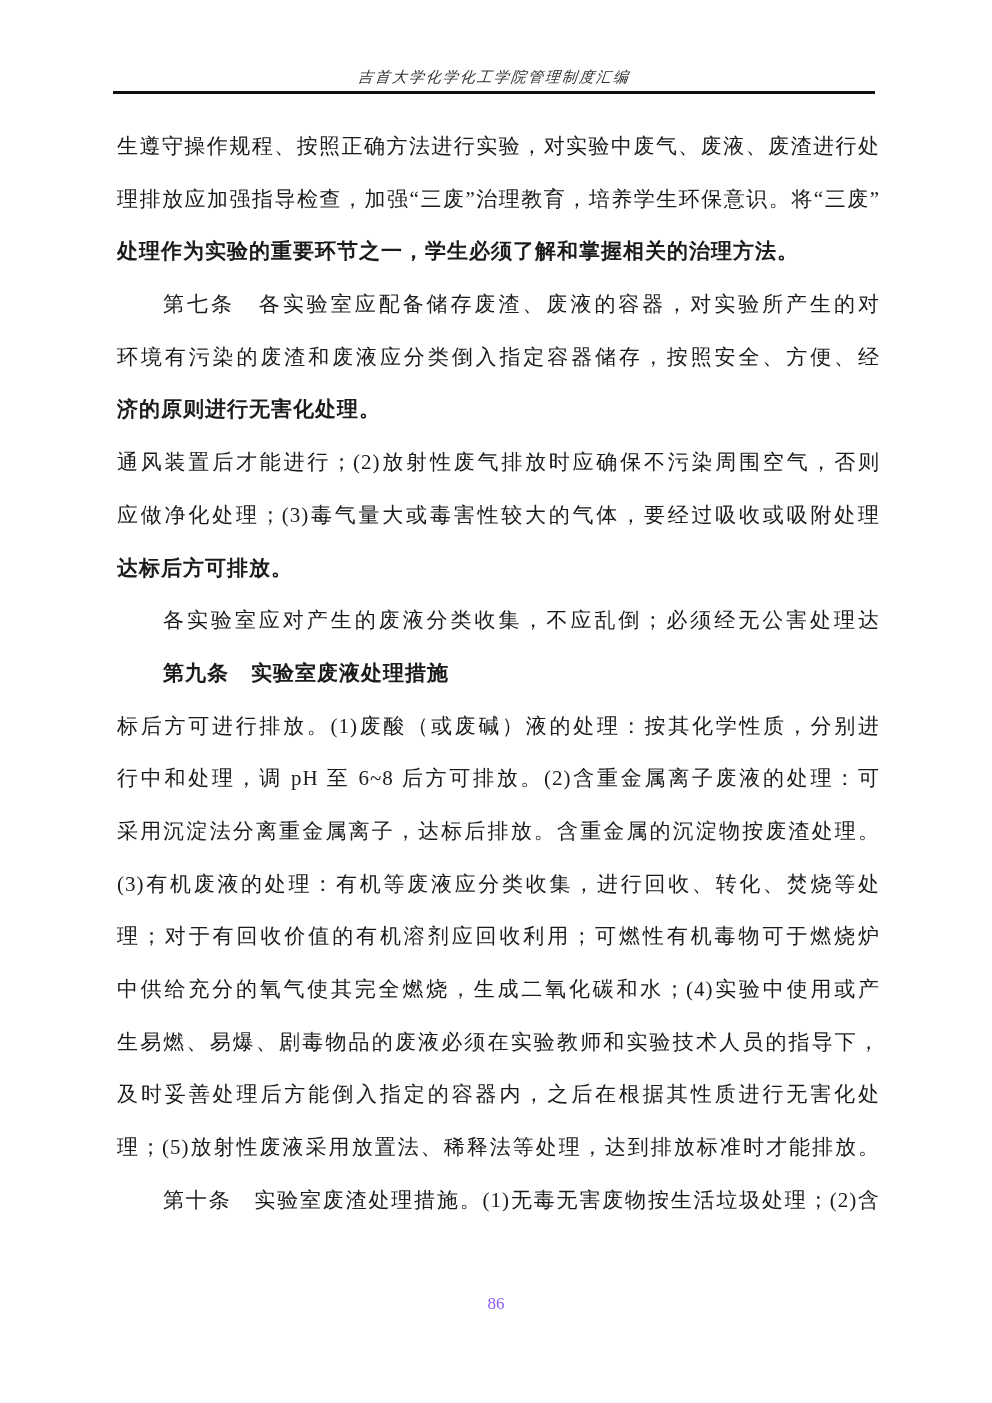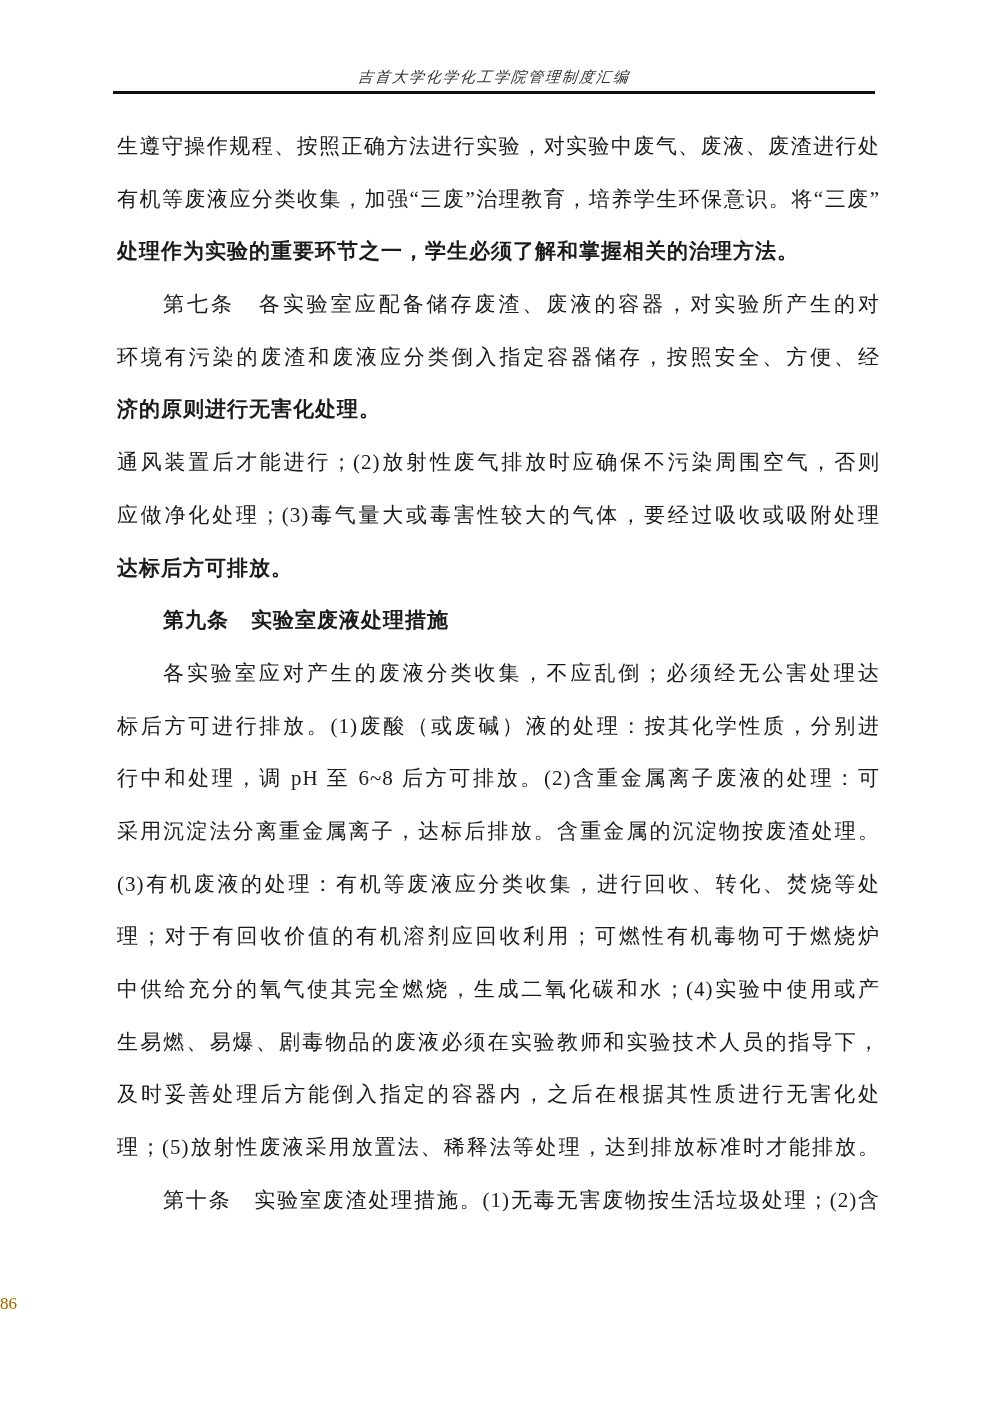--- a/index.html
+++ b/index.html
@@ -59,46 +59,46 @@
   }
   .ln.i {
     text-indent: 46px;
   }
   
   .pagenum {
     position: absolute;
     left: 0;
     top: 1294px;
     width: 100%;
-    text-align: left;
+    text-align: center;
     font-size: 17px;
-    color: #a16207;
+    color: #8b5cf6;
   }
 </style>
 </head>
 <body>
 
 <div class="page">
 
   <div class="header">
     <span class="header-text">吉首大学化学化工学院管理制度汇编</span>
   </div>
 
   <div class="doc-body">
     <div class="ln j">生遵守操作规程、按照正确方法进行实验，对实验中废气、废液、废渣进行处</div>
-    <div class="ln j">有机等废液应分类收集，加强“三废”治理教育，培养学生环保意识。将“三废”</div>
+    <div class="ln j">理排放应加强指导检查，加强“三废”治理教育，培养学生环保意识。将“三废”</div>
     <div class="ln e">处理作为实验的重要环节之一，学生必须了解和掌握相关的治理方法。</div>
     <div class="ln i j">第七条　各实验室应配备储存废渣、废液的容器，对实验所产生的对</div>
     <div class="ln j">环境有污染的废渣和废液应分类倒入指定容器储存，按照安全、方便、经</div>
     <div class="ln e">济的原则进行无害化处理。</div>
     <div class="ln j">通风装置后才能进行；(2)放射性废气排放时应确保不污染周围空气，否则</div>
     <div class="ln j">应做净化处理；(3)毒气量大或毒害性较大的气体，要经过吸收或吸附处理</div>
     <div class="ln e">达标后方可排放。</div>
+    <div class="ln i j">各实验室应对产生的废液分类收集，不应乱倒；必须经无公害处理达</div>
     <div class="ln i e">第九条　实验室废液处理措施</div>
-    <div class="ln i j">各实验室应对产生的废液分类收集，不应乱倒；必须经无公害处理达</div>
     <div class="ln j">标后方可进行排放。(1)废酸（或废碱）液的处理：按其化学性质，分别进</div>
     <div class="ln j">行中和处理，调 pH 至 6~8 后方可排放。(2)含重金属离子废液的处理：可</div>
     <div class="ln j">采用沉淀法分离重金属离子，达标后排放。含重金属的沉淀物按废渣处理。</div>
     <div class="ln j">(3)有机废液的处理：有机等废液应分类收集，进行回收、转化、焚烧等处</div>
     <div class="ln j">理；对于有回收价值的有机溶剂应回收利用；可燃性有机毒物可于燃烧炉</div>
     <div class="ln j">中供给充分的氧气使其完全燃烧，生成二氧化碳和水；(4)实验中使用或产</div>
     <div class="ln j">生易燃、易爆、剧毒物品的废液必须在实验教师和实验技术人员的指导下，</div>
     <div class="ln j">及时妥善处理后方能倒入指定的容器内，之后在根据其性质进行无害化处</div>
     <div class="ln j">理；(5)放射性废液采用放置法、稀释法等处理，达到排放标准时才能排放。</div>
     <div class="ln i j">第十条　实验室废渣处理措施。(1)无毒无害废物按生活垃圾处理；(2)含</div>

